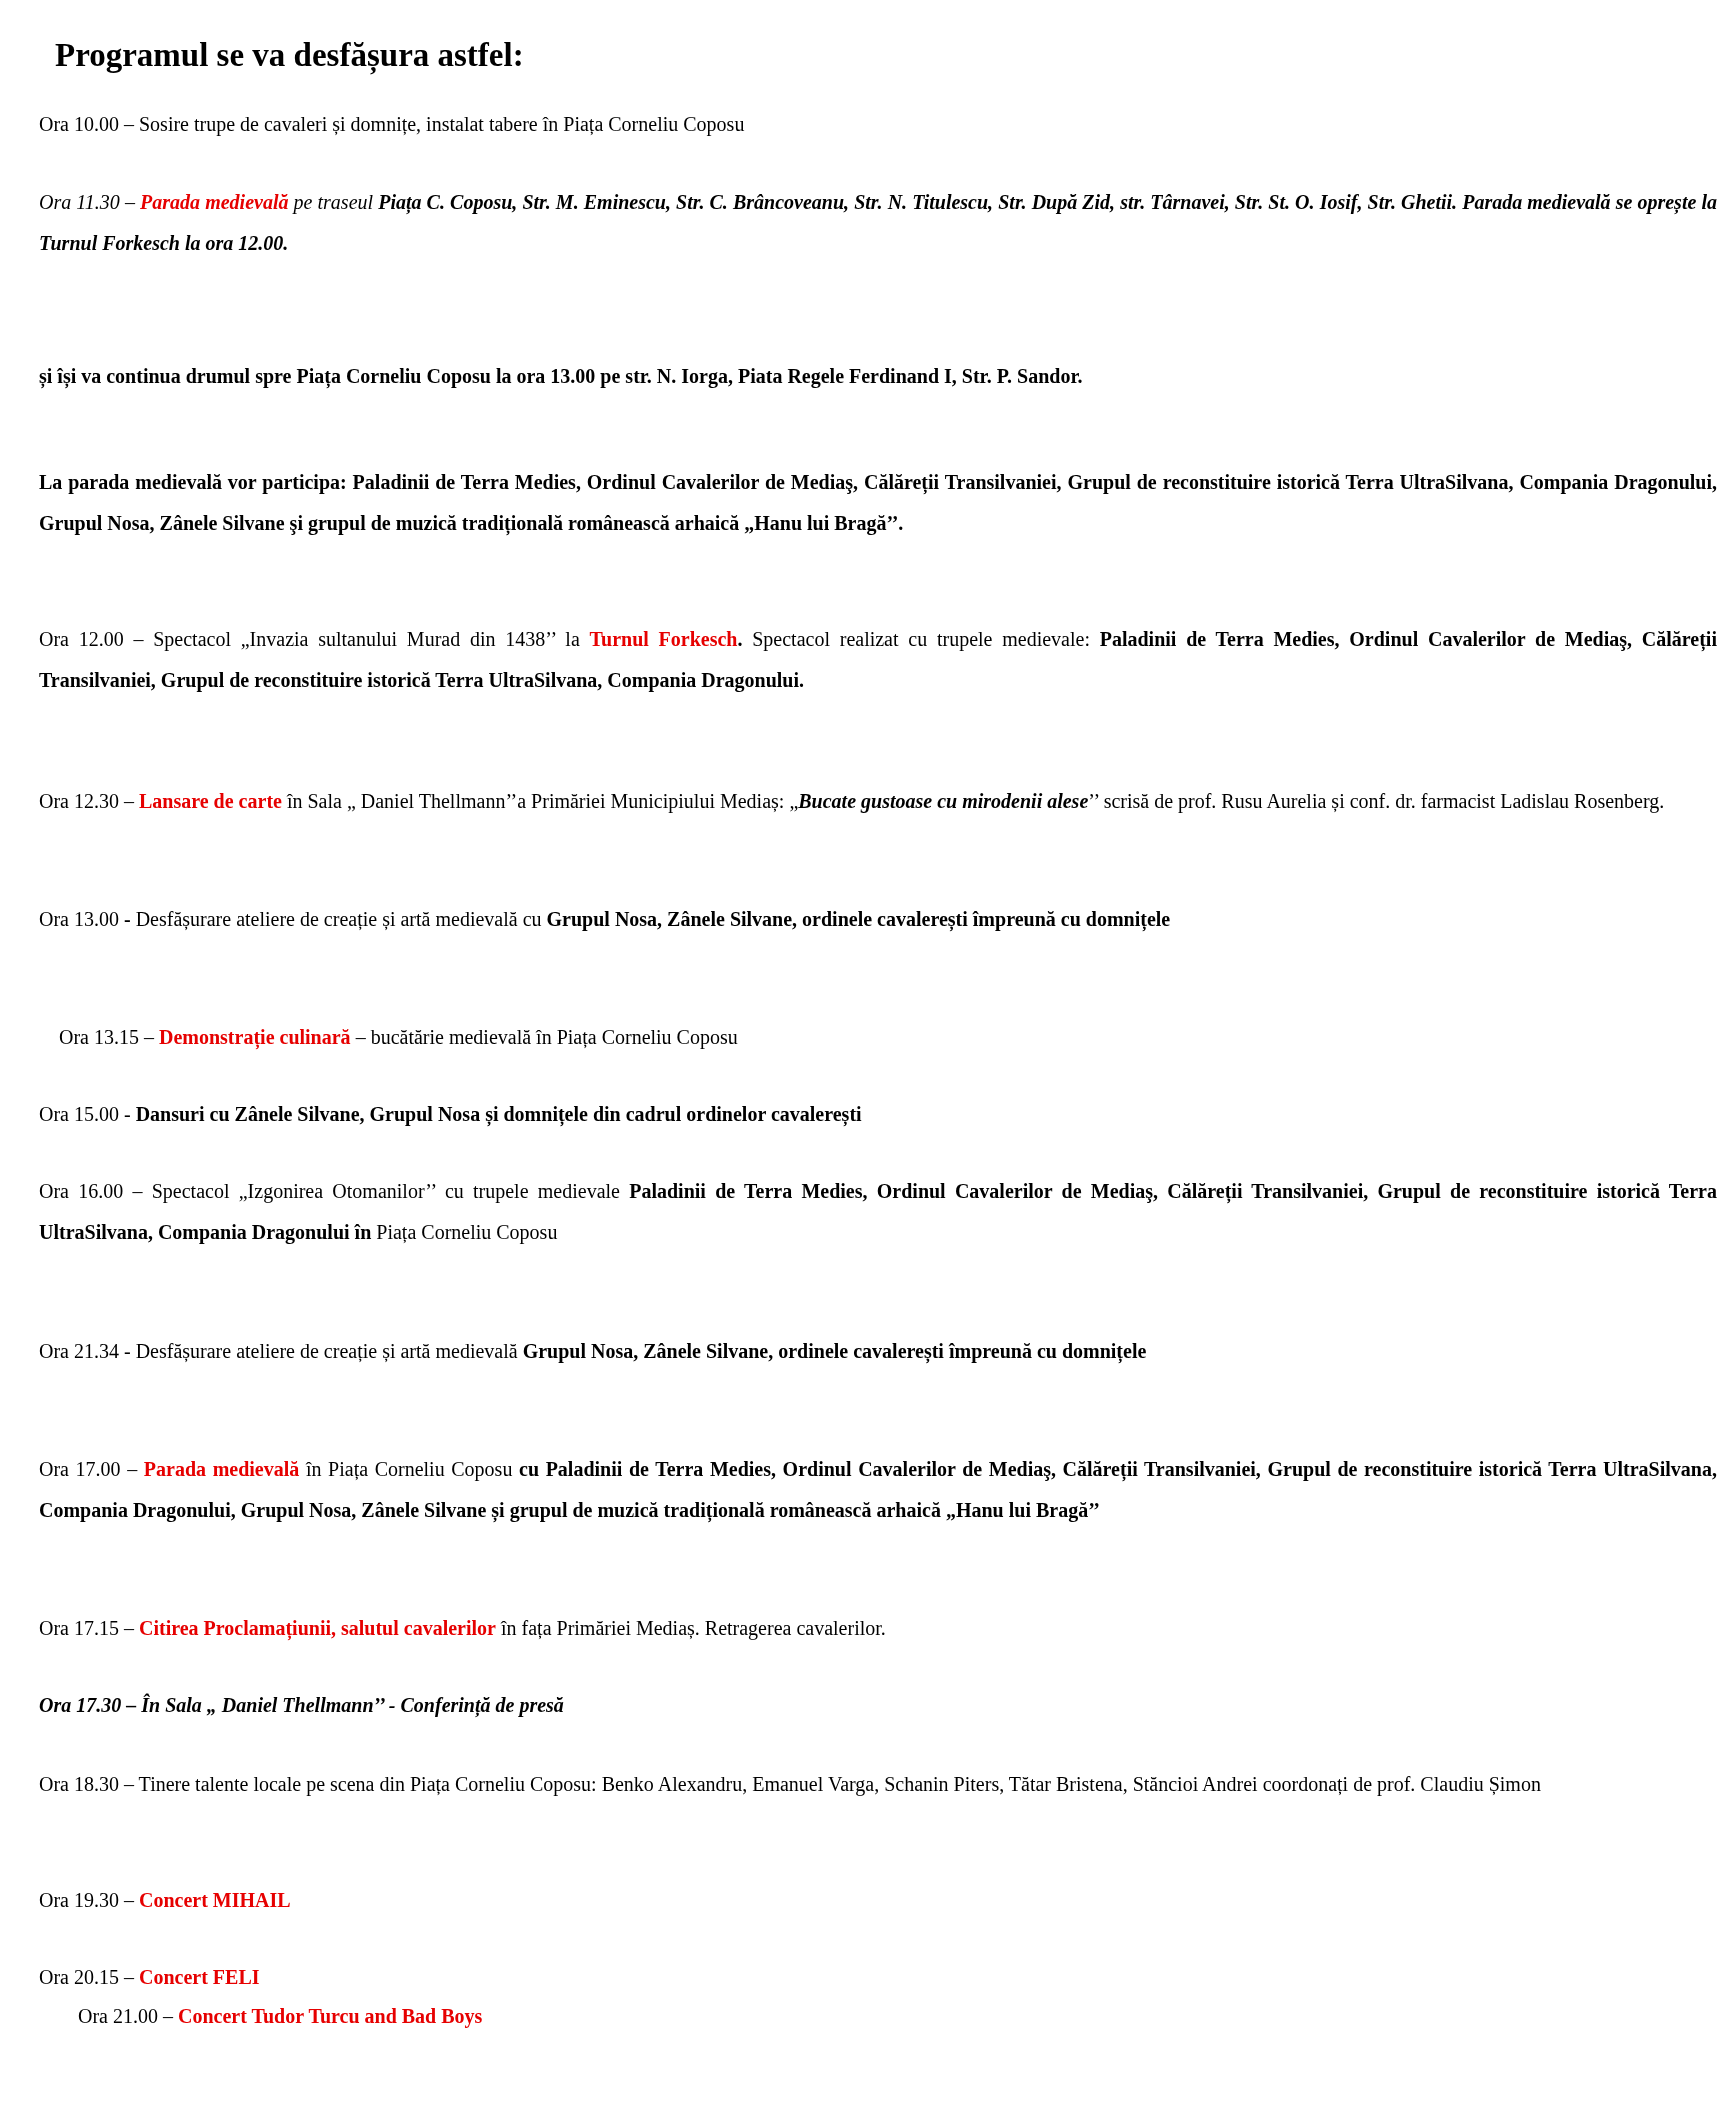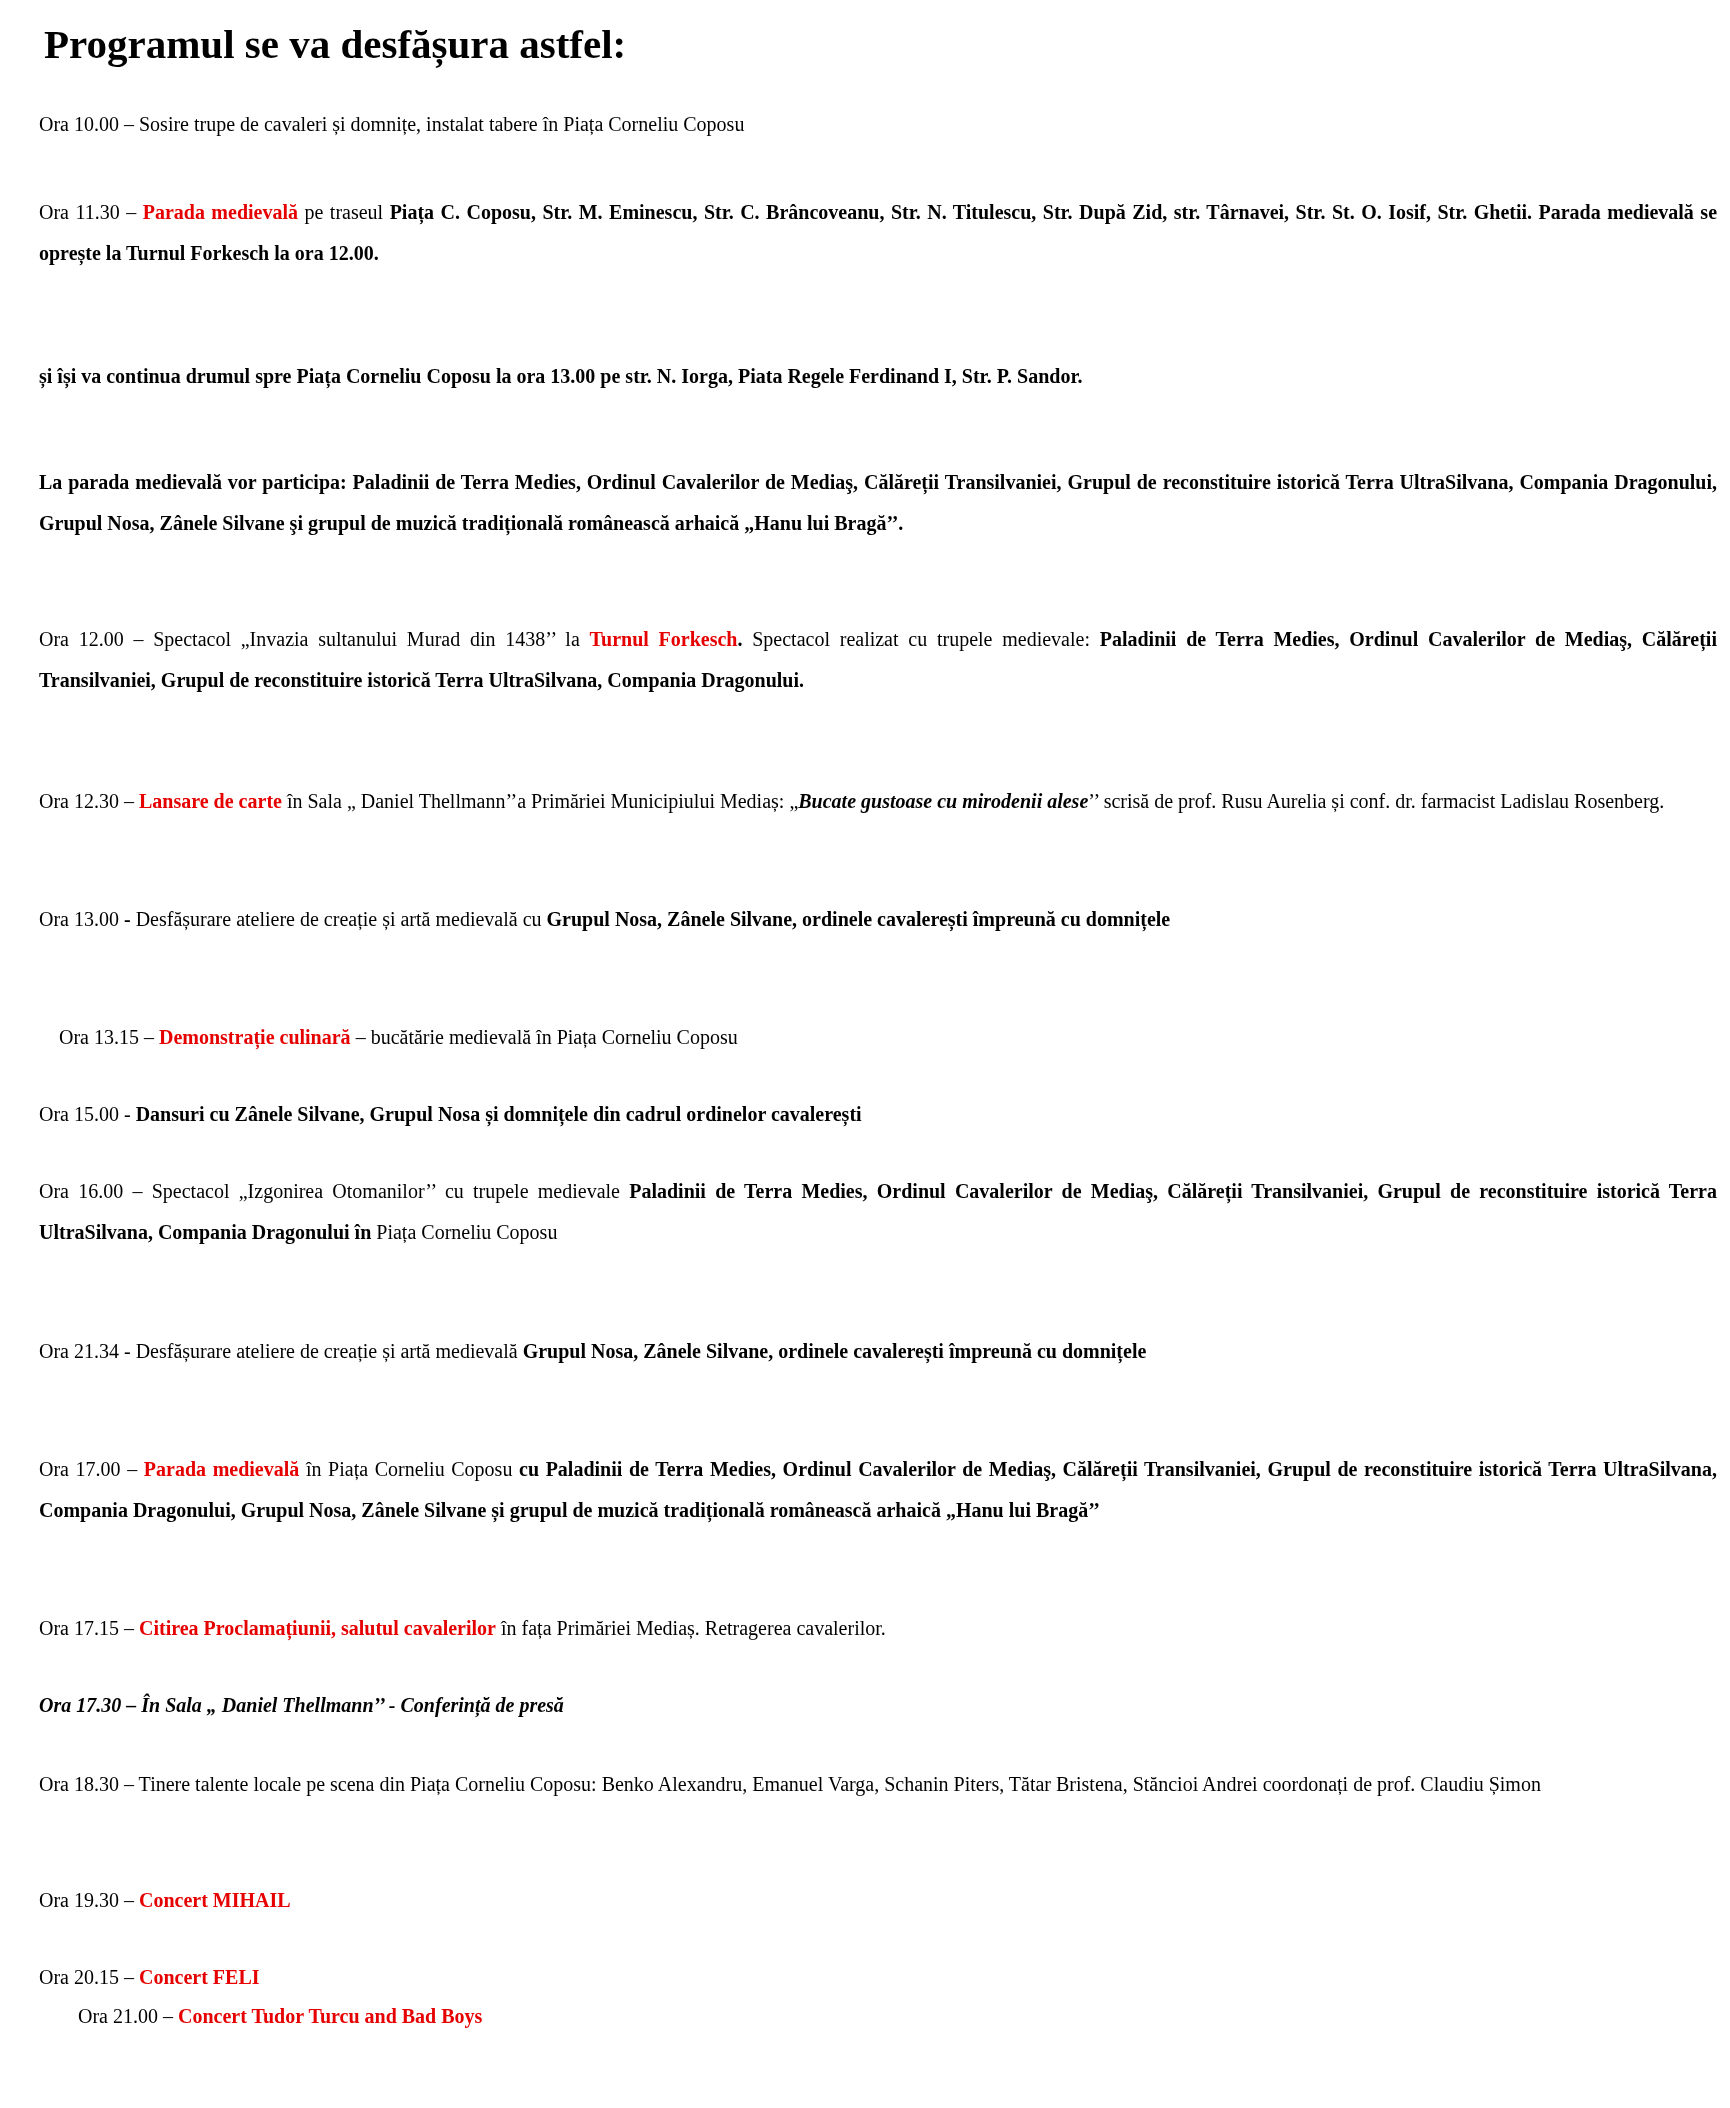--- a/index.html
+++ b/index.html
@@ -1,32 +1,32 @@
 <!DOCTYPE html>
 <html style="font-size:13.7px"><head>
 <meta charset="utf-8">
 <style>
   html, body { margin:0; padding:0; background:#ffffff; }
   body { width:1731px; height:2109px; position:relative; overflow:hidden;
          font-family:"Liberation Serif","DejaVu Serif",serif; color:#000; }
   .page { position:absolute; left:39px; top:0; width:1678px; }
-  h1 { position:absolute; left:0; top:19px; margin:5px; font-size:41px; font-weight:bold; line-height:41px; }
+  h1 { position:absolute; left:0; top:19px; margin:16px; font-size:33px; font-weight:bold; line-height:41px; }
   .p { position:absolute; left:0; width:1678px; margin:0; font-size:20px; line-height:41px; text-align:justify; }
   .b { font-weight:bold; }
   .r { color:#e60000; font-weight:bold; }
   .i { font-style:italic; }
 </style>
 </head>
 <body>
 
 <div class="page">
   <h1>Programul se va desfășura astfel:</h1>
   <div id="entries">
       <p class="p" style="top: 104px;"><span class="">Ora 10.00 – Sosire trupe de cavaleri și domnițe, instalat tabere în Piața Corneliu Coposu</span></p>
-      <p class="p" style="top: 192px;"><span class="">Ora 11.30 – </span><span class="r">Parada medievală</span><span class=""> pe traseul  </span><span class="b">Piața C. Coposu, Str. M. Eminescu,  Str. C. Brâncoveanu, Str. N. Titulescu, Str. După Zid, str. Târnavei, Str. St. O. Iosif, Str. Ghetii. Parada medievală se oprește la Turnul Forkesch la ora 12.00.</span></p>
+      <p class="p" style="top: 182px; font-style: italic;"><span class="">Ora 11.30 – </span><span class="r">Parada medievală</span><span class=""> pe traseul  </span><span class="b">Piața C. Coposu, Str. M. Eminescu,  Str. C. Brâncoveanu, Str. N. Titulescu, Str. După Zid, str. Târnavei, Str. St. O. Iosif, Str. Ghetii. Parada medievală se oprește la Turnul Forkesch la ora 12.00.</span></p>
       <p class="p" style="top: 356px;"><span class="b">și își va continua drumul spre Piața Corneliu Coposu la ora 13.00 pe str. N. Iorga, Piata Regele Ferdinand I, Str. P. Sandor.</span></p>
       <p class="p" style="top: 462px;"><span class="b">La parada medievală vor participa: Paladinii de Terra Medies, Ordinul Cavalerilor de Mediaş, Călăreții Transilvaniei, Grupul de reconstituire istorică Terra UltraSilvana, Compania Dragonului, Grupul Nosa, Zânele Silvane şi grupul de muzică tradițională românească arhaică „Hanu lui Bragă’’.</span></p>
       <p class="p" style="top: 619px;"><span class="">Ora 12.00 – Spectacol „Invazia sultanului Murad din 1438’’  la </span><span class="r">Turnul Forkesch</span><span class="b">.</span><span class=""> Spectacol realizat cu trupele medievale: </span><span class="b">Paladinii de Terra Medies, Ordinul Cavalerilor de Mediaş, Călăreții Transilvaniei, Grupul de reconstituire istorică Terra UltraSilvana, Compania Dragonului.</span></p>
       <p class="p" style="top: 781px;"><span class="">Ora 12.30 – </span><span class="r">Lansare de carte</span><span class=""> în Sala „ Daniel Thellmann’’a Primăriei Municipiului Mediaș: „</span><span class="b i">Bucate gustoase cu mirodenii alese</span><span class="">’’ scrisă de prof. Rusu Aurelia și conf. dr. farmacist Ladislau Rosenberg.</span></p>
       <p class="p" style="top: 899px;"><span class="">Ora 13.00 </span><span class="b">-</span><span class=""> Desfășurare ateliere de creație și artă medievală cu </span><span class="b">Grupul Nosa, Zânele Silvane, ordinele cavalerești împreună cu domnițele</span></p>
       <p class="p" style="top: 1017px; margin-left: 20px;"><span class="">Ora 13.15 – </span><span class="r">Demonstrație culinară</span><span class=""> – bucătărie medievală în Piața Corneliu Coposu</span></p>
       <p class="p" style="top: 1094px;"><span class="">Ora 15.00 - </span><span class="b">Dansuri cu Zânele Silvane, Grupul Nosa și domnițele din cadrul ordinelor cavalerești</span></p>
       <p class="p" style="top: 1171px; font-family: Liberation Serif, serif;"><span class="">Ora 16.00 – Spectacol „Izgonirea Otomanilor’’ cu trupele medievale </span><span class="b">Paladinii de Terra Medies, Ordinul Cavalerilor de Mediaş, Călăreții Transilvaniei, Grupul de reconstituire istorică Terra UltraSilvana, Compania Dragonului în</span><span class=""> Piața Corneliu Coposu</span></p>
       <p class="p" style="top: 1331px;"><span class="">Ora 21.34 - Desfășurare ateliere de creație și artă medievală </span><span class="b">Grupul Nosa, Zânele Silvane, ordinele cavalerești împreună cu domnițele</span></p>
       <p class="p" style="top: 1449px;"><span class="">Ora 17.00 – </span><span class="r">Parada medievală</span><span class=""> în Piața Corneliu Coposu </span><span class="b">cu Paladinii de Terra Medies, Ordinul Cavalerilor de Mediaş, Călăreții Transilvaniei, Grupul de reconstituire istorică Terra UltraSilvana, Compania Dragonului, Grupul Nosa, Zânele Silvane  și grupul de muzică tradițională românească arhaică „Hanu lui Bragă’’</span></p>

